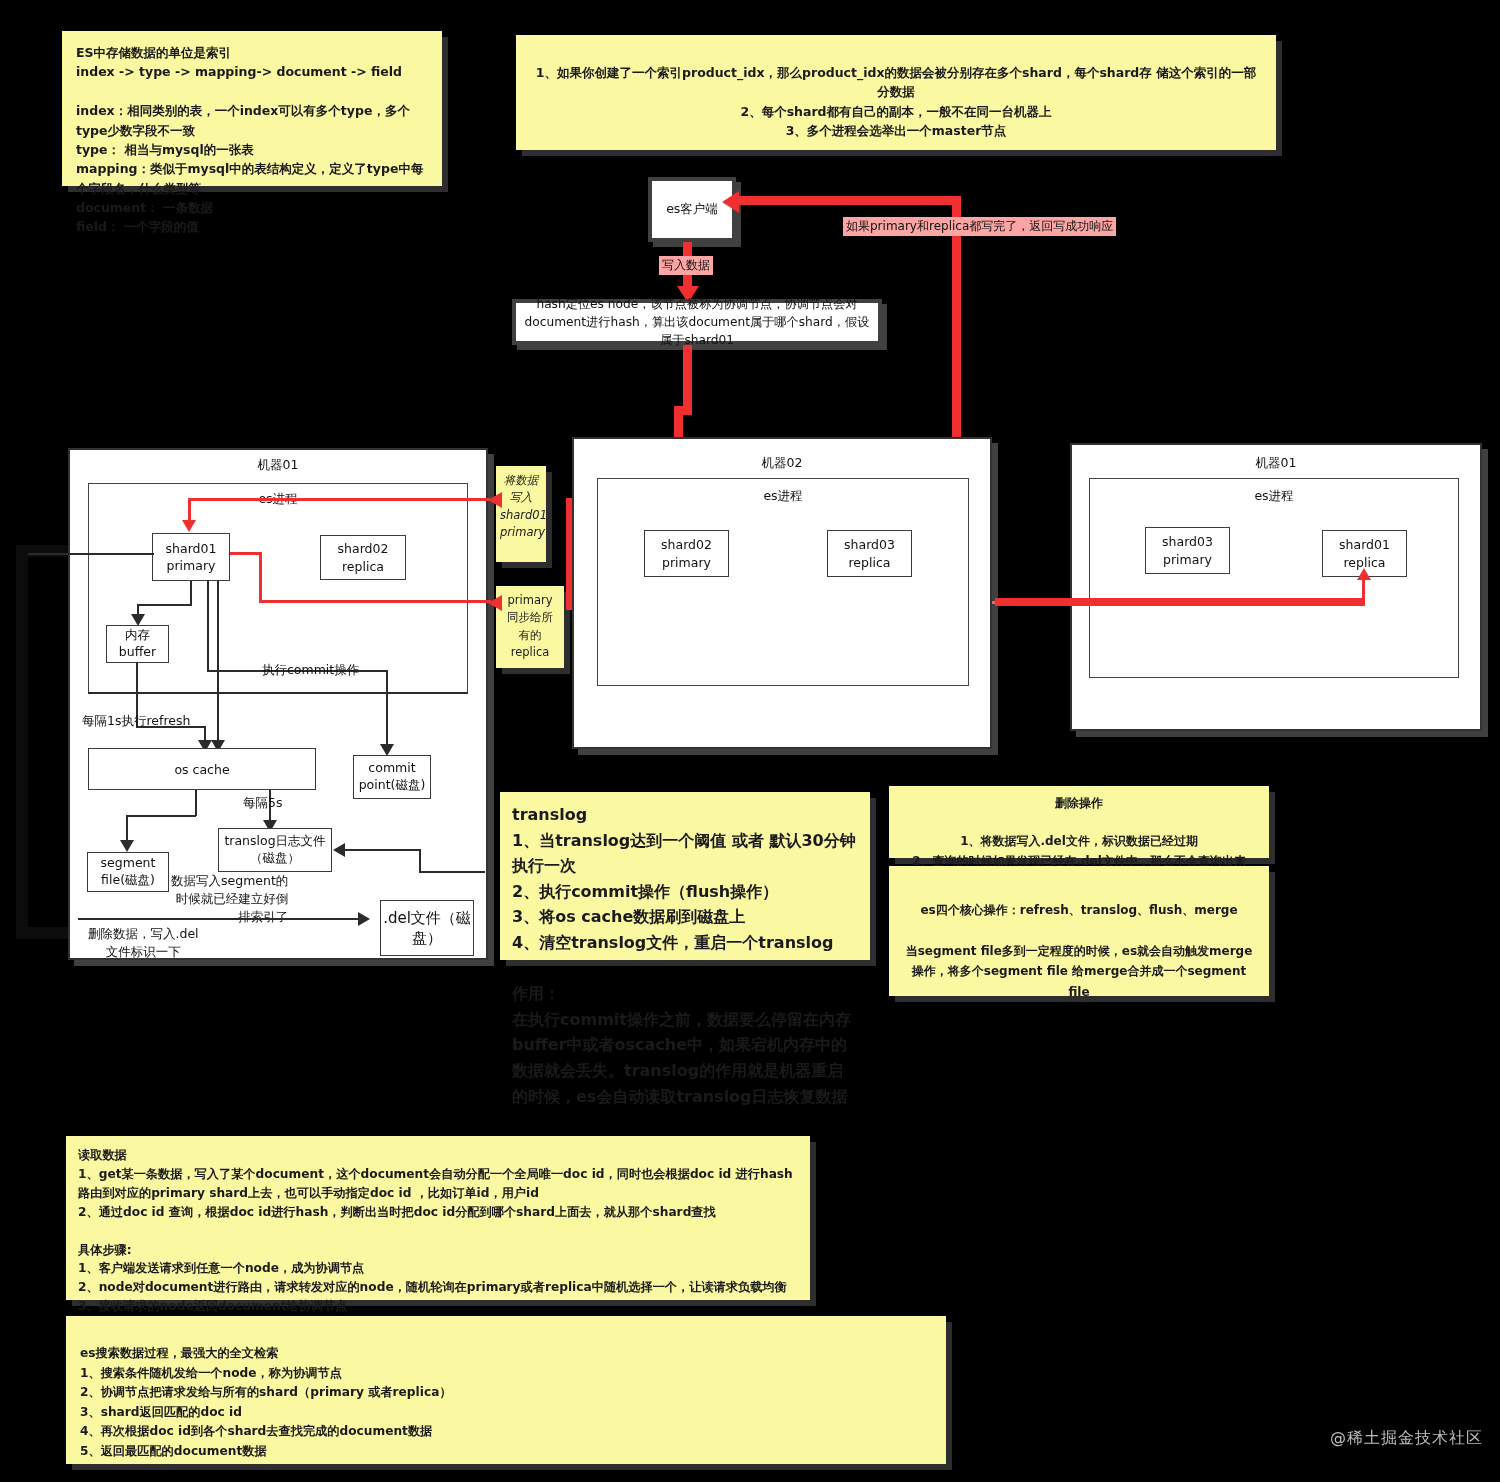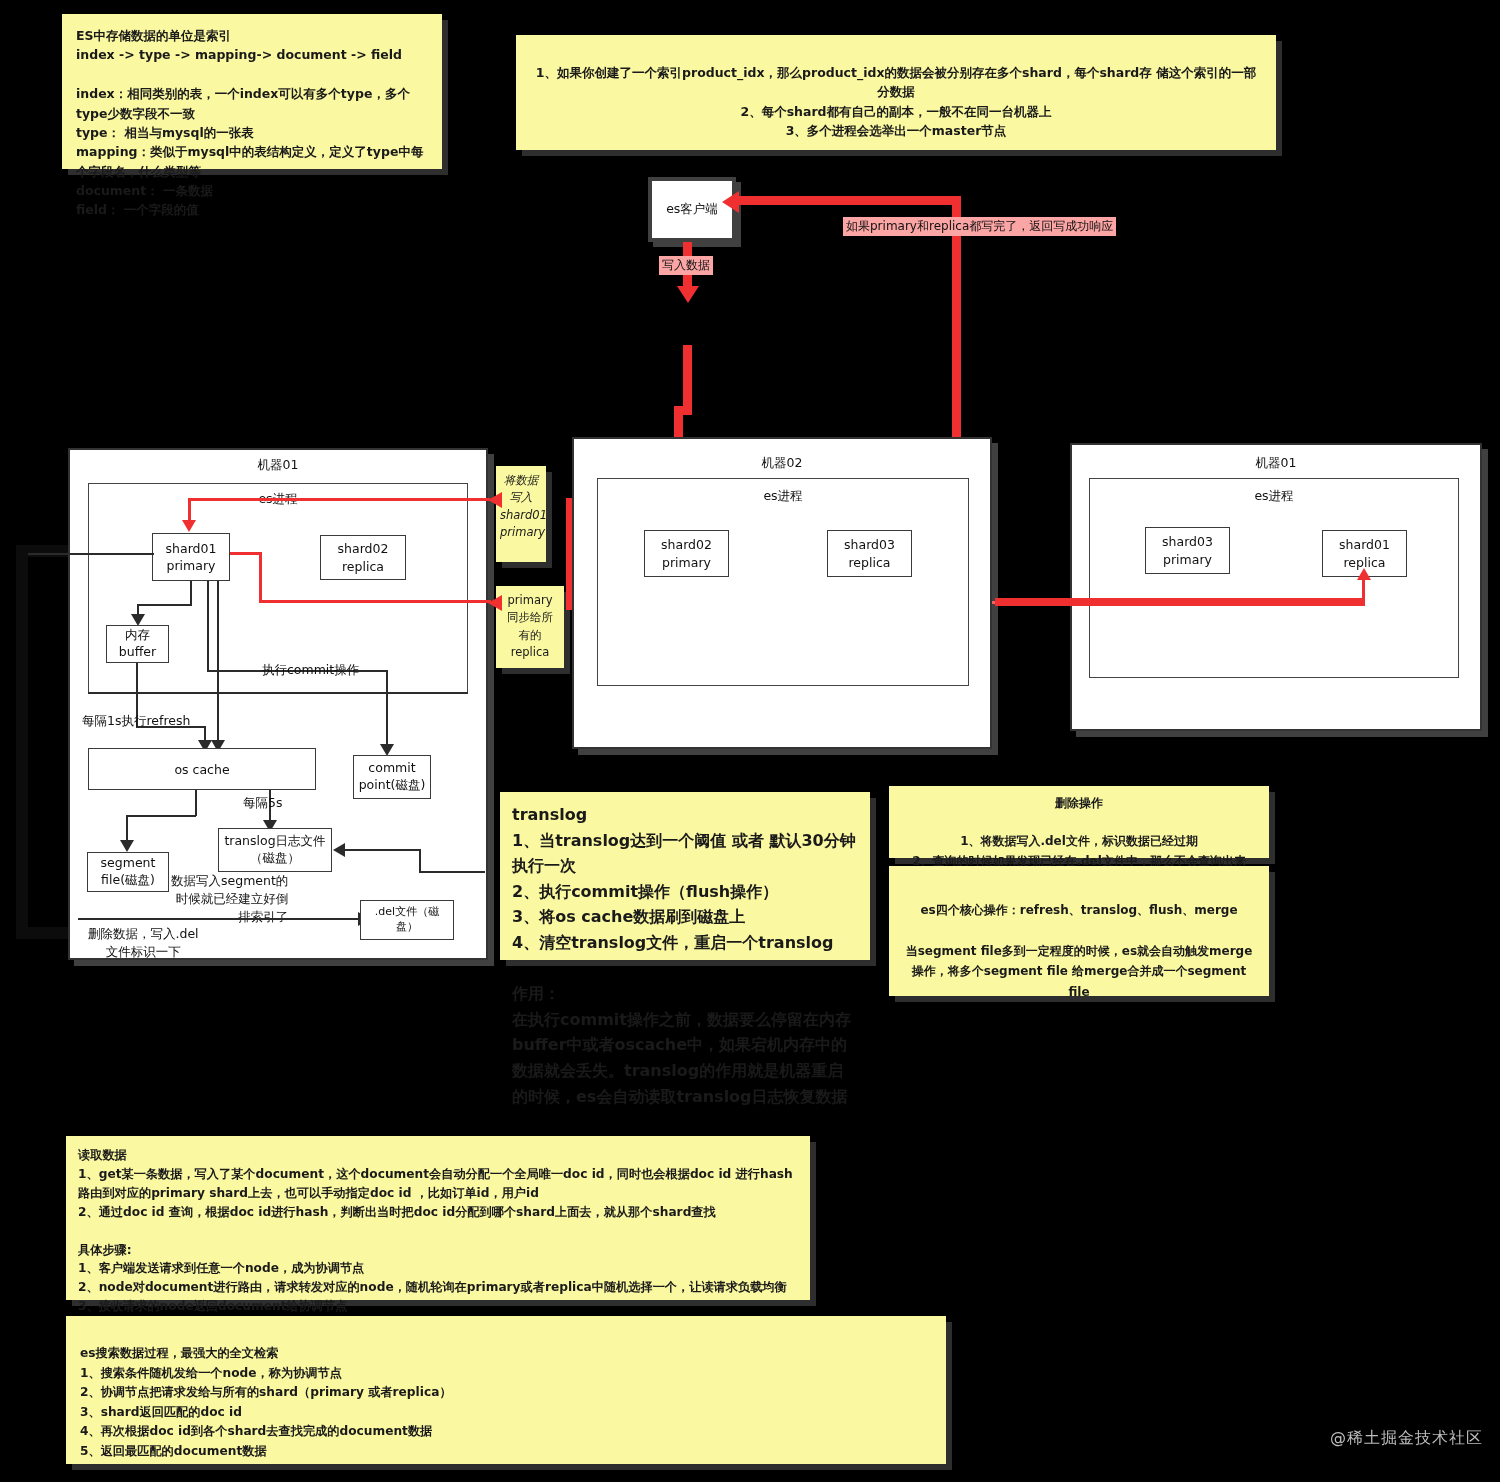--- a/index.html
+++ b/index.html
@@ -41,21 +41,21 @@
   .rh-lfat{border-top:11px solid transparent;border-bottom:11px solid transparent;border-right:17px solid #f03030;}
 
   .bracket{position:absolute;border:12px solid #0c0c0c;border-right:0;}
   .wmark{position:absolute;color:#bdbdbd;font-size:16px;letter-spacing:1px;}
 </style>
 </head>
 <body>
 
 <div id="canvas">
 
-  <div class="note" style="left:62px;top:14px;width:380px;height:155px;">
+  <div class="note" style="left:62px;top:31px;width:380px;height:155px;">
     <div class="inner" style="font-size:12.5px;font-weight:bold;white-space:pre-line;">ES中存储数据的单位是索引
 index -&gt; type -&gt; mapping-&gt; document -&gt; field
 
 index：相同类别的表，一个index可以有多个type，多个type少数字段不一致
 type： 相当与mysql的一张表
 mapping：类似于mysql中的表结构定义，定义了type中每个字段名，什么类型等
 document： 一条数据
 field： 一个字段的值</div>
   </div>
 
@@ -64,20 +64,21 @@
 2、每个shard都有自己的副本，一般不在同一台机器上
 3、多个进程会选举出一个master节点</div>
   </div>
 
   <div class="wbox" style="left:648px;top:177px;width:88px;height:65px;font-size:12.5px;">es客户端</div>
 
   <div class="rfat" style="left:683px;top:242px;width:9px;height:48px;"></div>
   <div class="ah rh-dfat" style="left:677px;top:286px;"></div>
   <div class="flab" style="left:659px;top:256px;font-size:12px;">写入数据</div>
 
+  <div class="wbox" style="left:512px;top:299px;width:370px;height:46px;font-size:12.2px;line-height:1.5;padding:0 8px;">hash定位es node，该节点被称为协调节点，协调节点会对document进行hash，算出该document属于哪个shard，假设属于shard01</div>
 
   <div class="rfat" style="left:683px;top:345px;width:9px;height:65px;"></div>
   <div class="rfat" style="left:674px;top:406px;width:18px;height:9px;"></div>
   <div class="rfat" style="left:674px;top:410px;width:9px;height:50px;"></div>
   <div class="rfat" style="left:679px;top:452px;width:9px;height:30px;"></div>
   <div class="ah rh-d" style="left:676px;top:476px;"></div>
 
   <div class="rfat" style="left:952px;top:196px;width:9px;height:256px;"></div>
   <div class="rfat" style="left:736px;top:196px;width:225px;height:9px;"></div>
   <div class="ah rh-lfat" style="left:722px;top:191px;"></div>
@@ -158,21 +159,21 @@
 
   <div class="tlab" style="left:171px;top:872px;font-size:12.5px;line-height:1.45;white-space:pre-line;text-align:right;">数据写入segment的
 时候就已经建立好倒
 排索引了</div>
 
   <div class="ln" style="left:78px;top:918px;width:284px;height:1.6px;"></div>
   <div class="ah ah-r" style="left:358px;top:912px;"></div>
   <div class="tlab" style="left:88px;top:925px;font-size:12.5px;line-height:1.45;white-space:pre-line;text-align:center;">删除数据，写入.del
 文件标识一下</div>
 
-  <div class="plain" style="left:360px;top:900px;width:94px;height:40px;font-size:11px;white-space:pre-line;line-height:1.35;">.del文件（磁
+  <div class="plain" style="left:380px;top:900px;width:94px;height:56px;font-size:15px;white-space:pre-line;line-height:1.35;">.del文件（磁
 盘）</div>
 
   <div class="note" style="left:496px;top:466px;width:50px;height:96px;font-style:italic;">
     <div class="inner" style="padding:6px 4px;font-size:11.5px;white-space:pre-line;text-align:center;line-height:1.5;">将数据写入
 shard01
 primary</div>
   </div>
 
   <div class="note" style="left:496px;top:586px;width:68px;height:82px;">
     <div class="inner" style="padding:6px 4px;font-size:11.5px;white-space:pre-line;text-align:center;line-height:1.5;">primary

